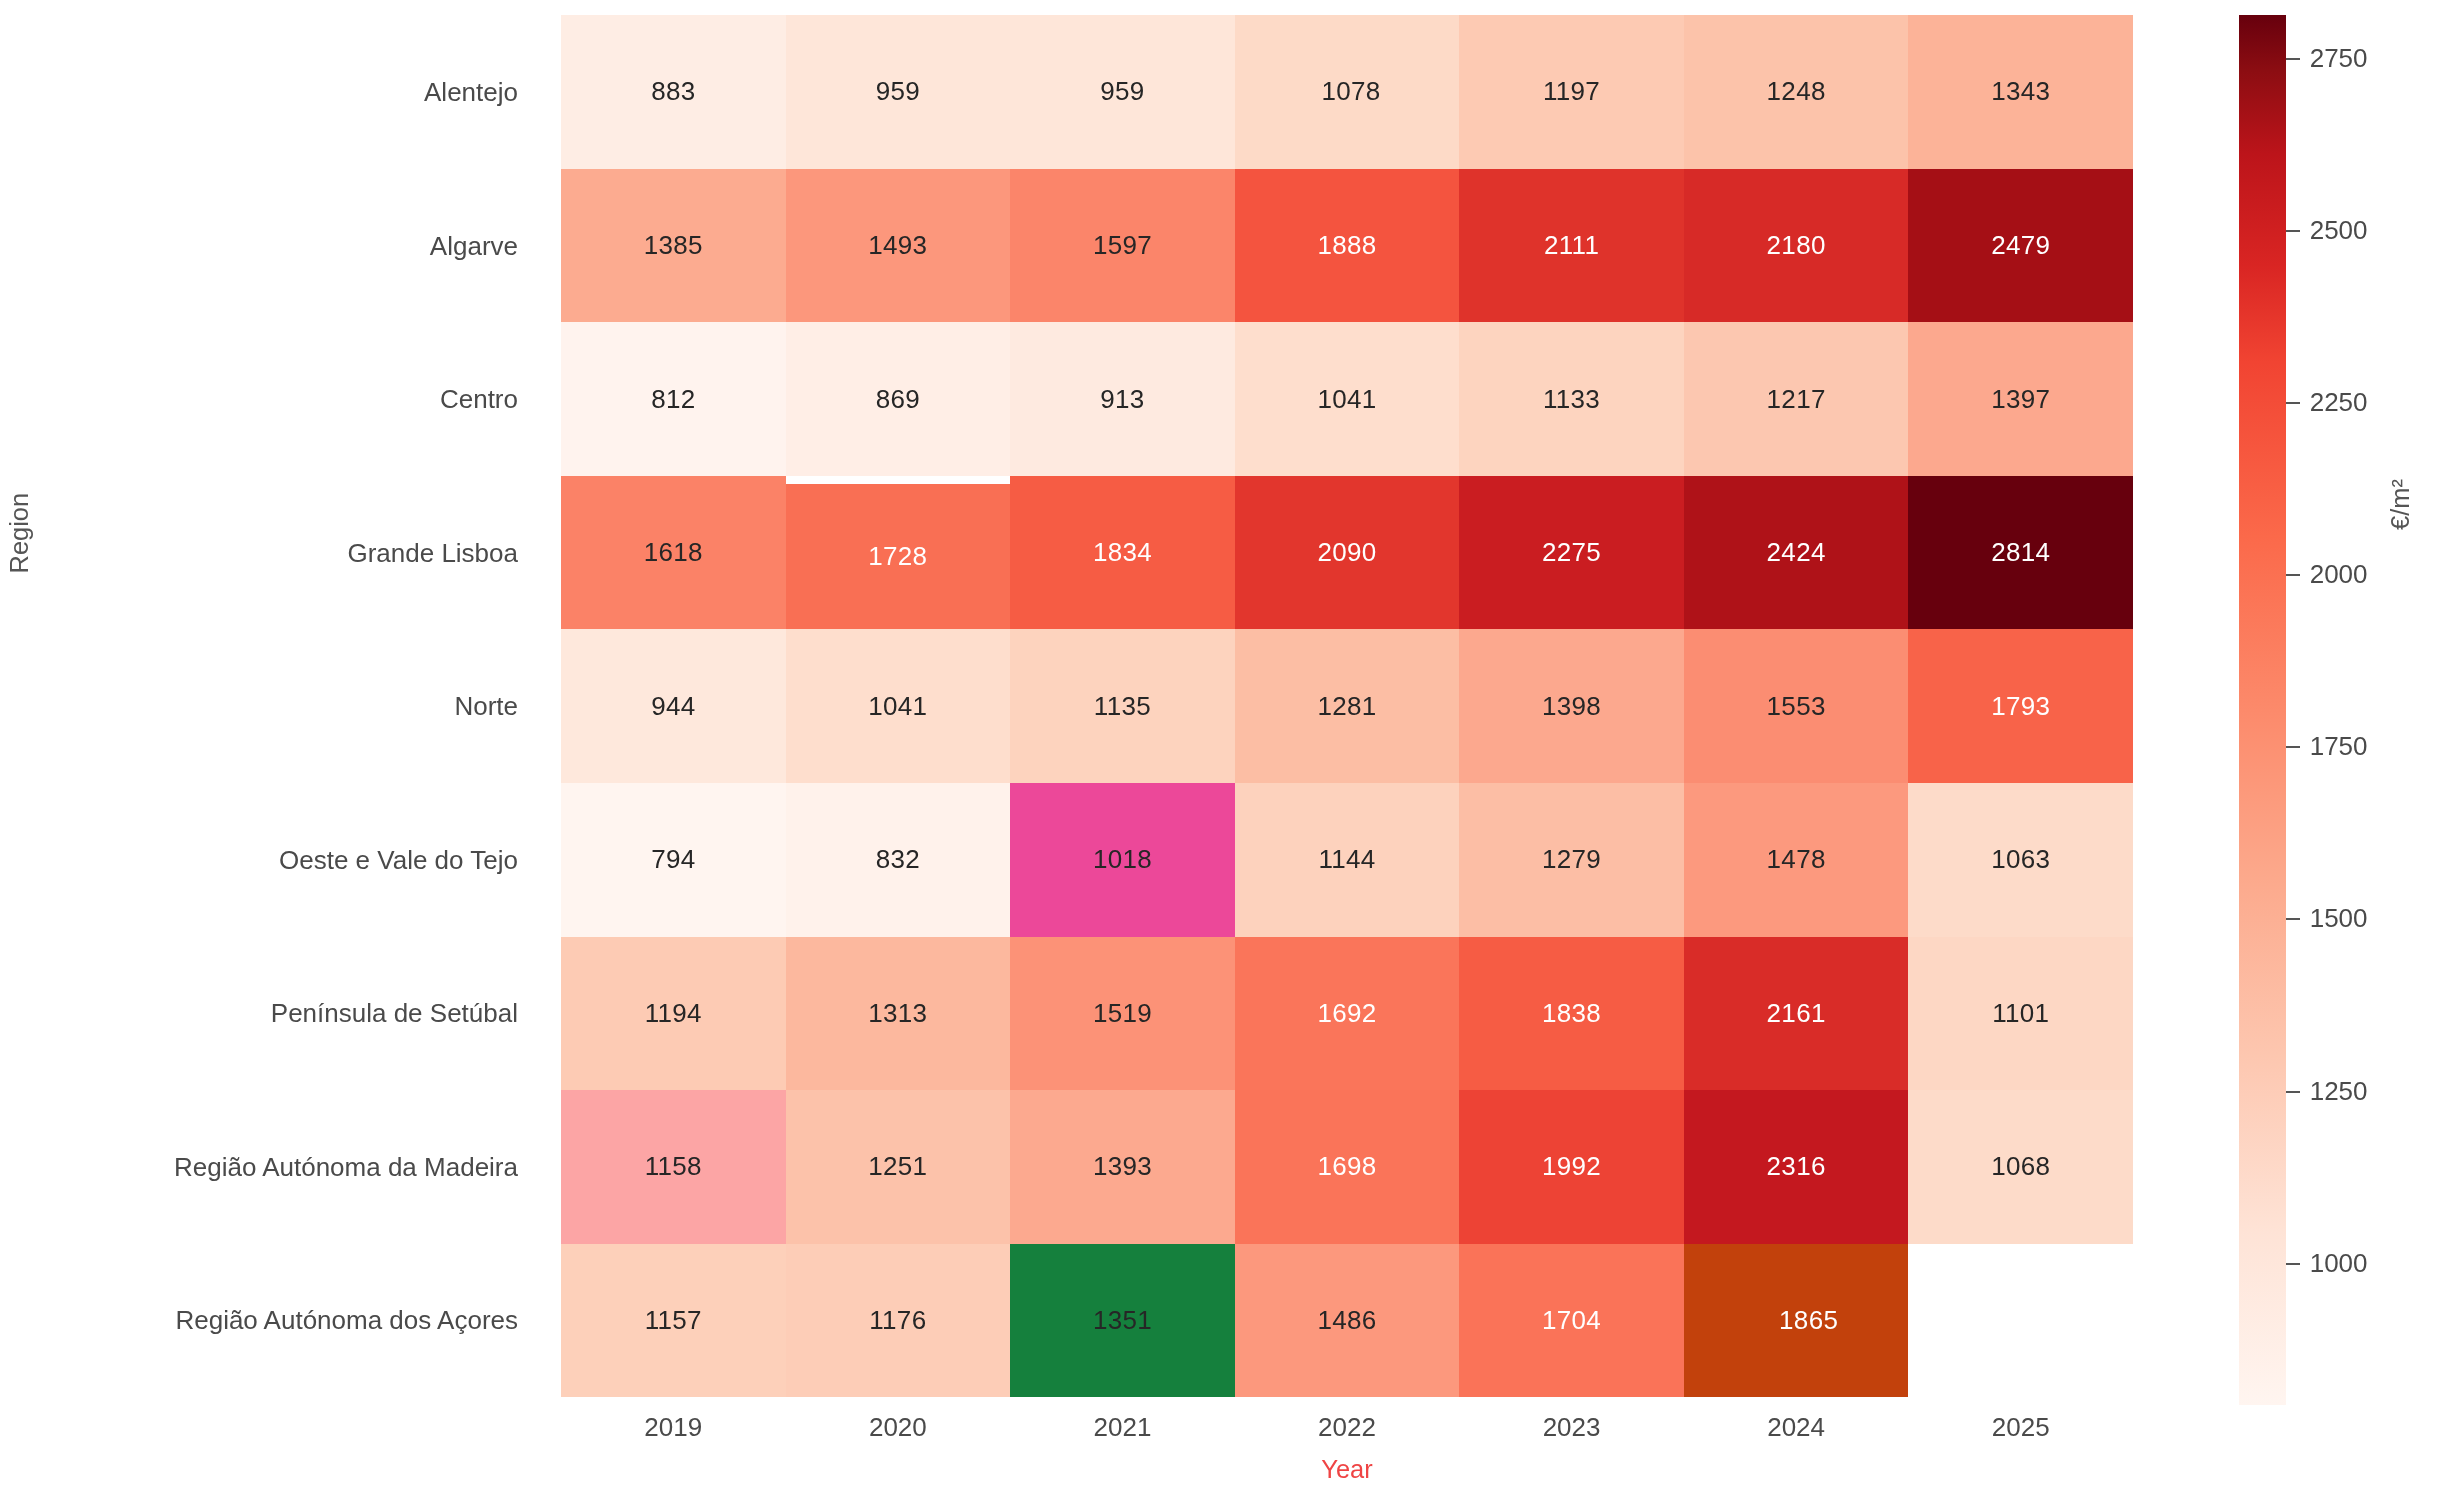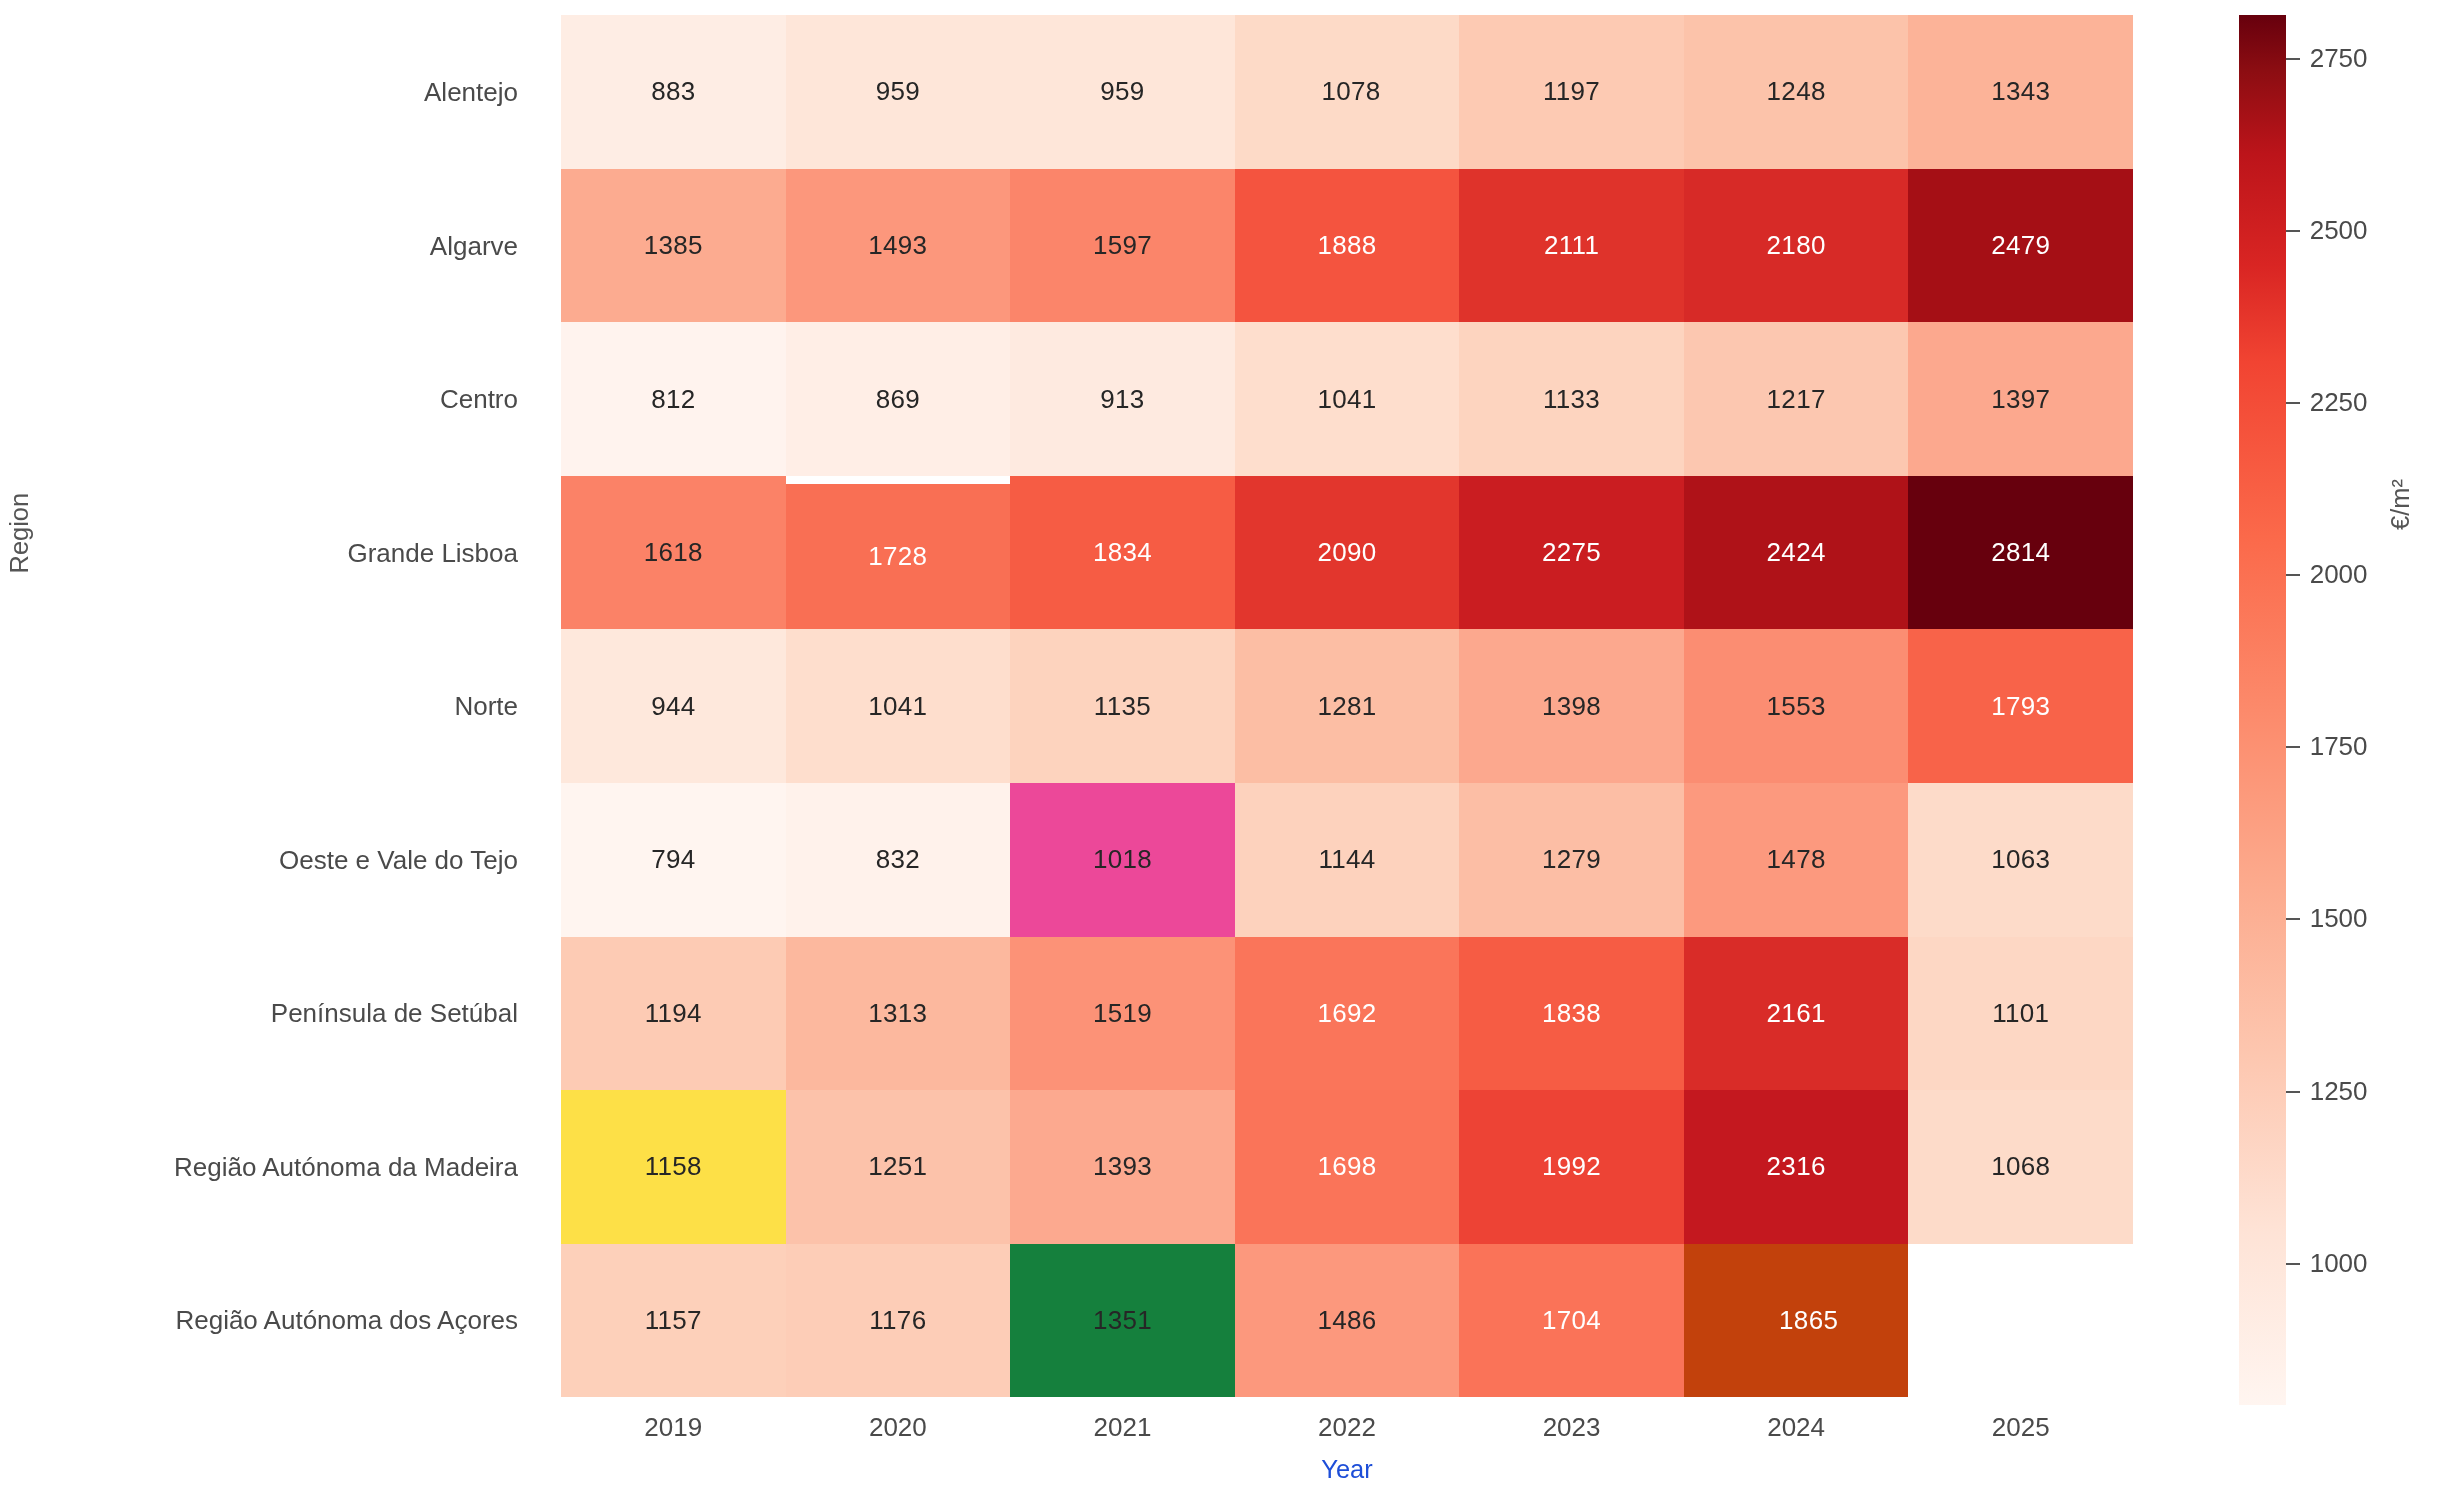--- a/index.html
+++ b/index.html
@@ -39,21 +39,21 @@
   .cell.light{color:#ffffff;}
 
   
   #xticks{
     position:absolute;left:561px;top:1404px;width:1572px;height:46px;
     display:grid;grid-template-columns:repeat(7,1fr);
   }
   .xtick{font-size:26px;color:#4a4a4a;text-align:center;line-height:46px;}
   #xlabel{
     position:absolute;left:561px;top:1451px;width:1572px;height:37px;
-    font-size:25.4px;color:#1d4ed8;text-align:center;line-height:37px;
+    font-size:25.4px;color:#ef4444;text-align:center;line-height:37px;
   }
 
   
   #cbar{
     position:absolute;left:2239px;top:15.2px;width:47px;height:1390px;
     background:linear-gradient(to top,
       #fff5f0 0%, #fee3d6 12.5%, #fdc7b0 25%, #fcaa8d 37.5%,
       #fc8a6b 50%, #fb694a 62.5%, #f14432 75%, #d92523 82%,
       #bc141a 90%, #8c0d12 96%, #67000d 100%);
   }
@@ -131,21 +131,21 @@
       <div class="cell dark" style="background: rgb(252, 190, 165);">1279</div>
       <div class="cell dark" style="background: rgb(252, 153, 126);">1478</div>
       <div class="cell dark" style="background: rgb(253, 219, 201);">1063</div>
       <div class="cell dark" style="background: rgb(253, 203, 180);">1194</div>
       <div class="cell dark" style="background: rgb(252, 184, 158);">1313</div>
       <div class="cell dark" style="background: rgb(252, 146, 119);">1519</div>
       <div class="cell light" style="background: rgb(250, 117, 90);">1692</div>
       <div class="cell light" style="background: rgb(246, 92, 68);">1838</div>
       <div class="cell light" style="background: rgb(217, 44, 40);">2161</div>
       <div class="cell dark" style="background: rgb(253, 215, 196);">1101</div>
-      <div class="cell dark" style="background: #fde047;">1158</div>
+      <div class="cell dark" style="background: #fca5a5;">1158</div>
       <div class="cell dark" style="background: rgb(252, 194, 170);">1251</div>
       <div class="cell dark" style="background: rgb(252, 169, 143);">1393</div>
       <div class="cell light" style="background: rgb(250, 116, 89);">1698</div>
       <div class="cell light" style="background: rgb(237, 67, 53);">1992</div>
       <div class="cell light" style="background: rgb(196, 24, 31);">2316</div>
       <div class="cell dark" style="background: rgb(253, 219, 201);">1068</div>
       <div class="cell dark" style="background: rgb(253, 208, 186);">1157</div>
       <div class="cell dark" style="background: rgb(253, 205, 183);">1176</div>
       <div class="cell dark" style="background: #15803d;">1351</div>
       <div class="cell dark" style="background: rgb(252, 152, 125);">1486</div>

